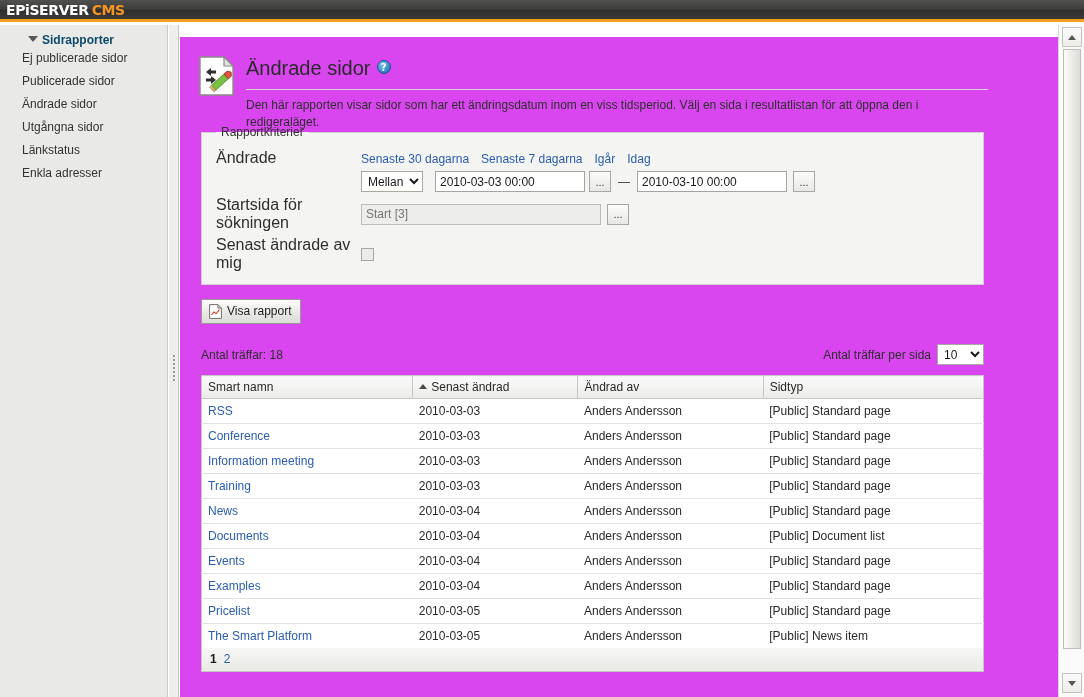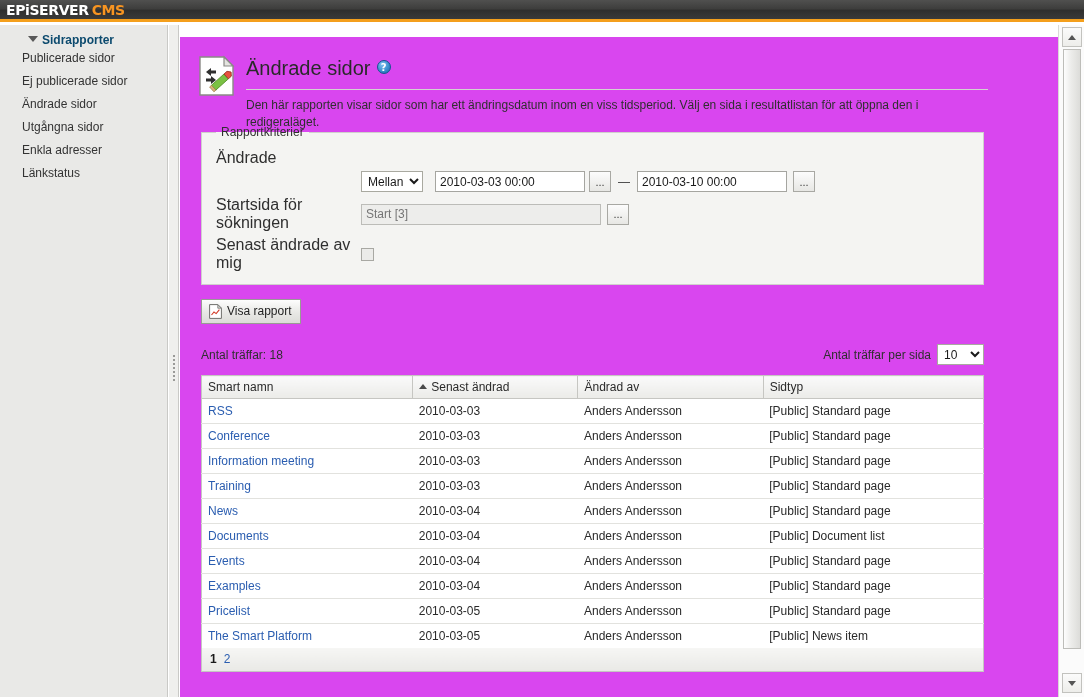--- a/index.html
+++ b/index.html
@@ -251,26 +251,26 @@
   <div id="logo">
     <span>EPiSERVER</span><span class="cms">CMS</span>
   </div>
 </div>
 
 <div id="sidebar">
   <div class="nav-root">
     <span class="tri"></span><span>Sidrapporter</span>
   </div>
   <div id="nav-list">
+      <div class="nav-item"><span>Ej publicerade sidor</span></div>
       <div class="nav-item"><span>Publicerade sidor</span></div>
-      <div class="nav-item"><span>Ej publicerade sidor</span></div>
       <div class="nav-item"><span>Ändrade sidor</span></div>
       <div class="nav-item"><span>Utgångna sidor</span></div>
+      <div class="nav-item"><span>Länkstatus</span></div>
       <div class="nav-item"><span>Enkla adresser</span></div>
-      <div class="nav-item"><span>Länkstatus</span></div>
     </div>
 </div>
 
 <div id="splitter">
   <div class="grip"></div>
 </div>
 
 <div id="content">
   <div id="inner">
 
@@ -291,20 +291,21 @@
       </div>
       <div id="titlerule"></div>
       <div id="description">Den här rapporten visar sidor som har ett ändringsdatum inom en viss tidsperiod. Välj en sida i resultatlistan för att öppna den i redigeraläget.</div>
     </div>
 
     <fieldset id="criteria">
       <legend>Rapportkriterier</legend>
 
       <div class="crit-row">
         <div class="crit-label">Ändrade</div>
+        <div class="quicklinks" id="quicklinks"><a>Senaste 30 dagarna</a><a>Senaste 7 dagarna</a><a>Igår</a><a>Idag</a></div>
       </div>
 
       <div class="crit-row">
         <div class="crit-label"></div>
         <select class="plain" id="operator-select"><option>Mellan</option></select>
         <input class="txt" style="width: 150px; margin-left: 12px;" id="date-from" value="2010-03-03 00:00">
         <button class="ellipsis-btn" style="margin-left:4px;">...</button>
         <span class="dash">—</span>
         <input class="txt" style="width: 150px;" id="date-to" value="2010-03-10 00:00">
         <button class="ellipsis-btn" style="margin-left:6px;">...</button>

